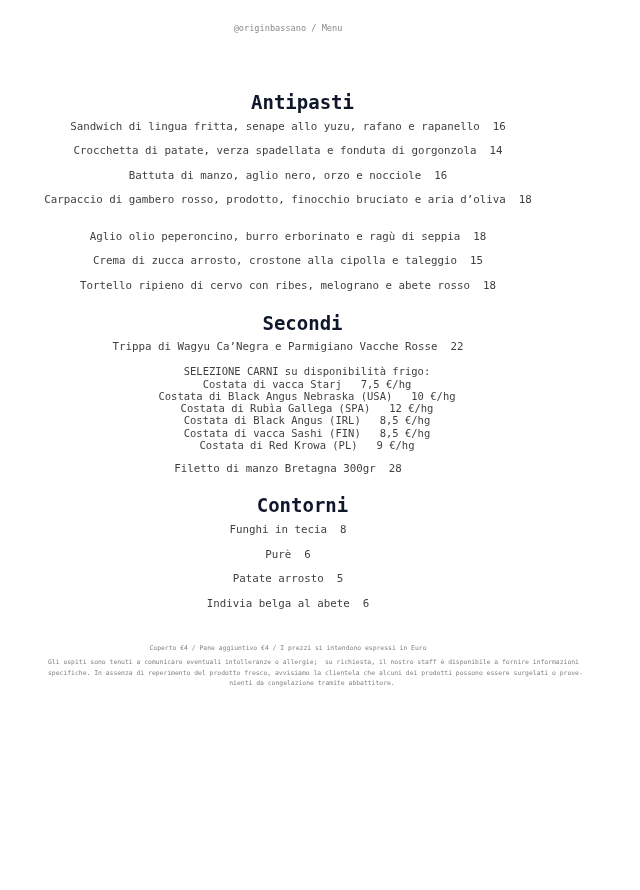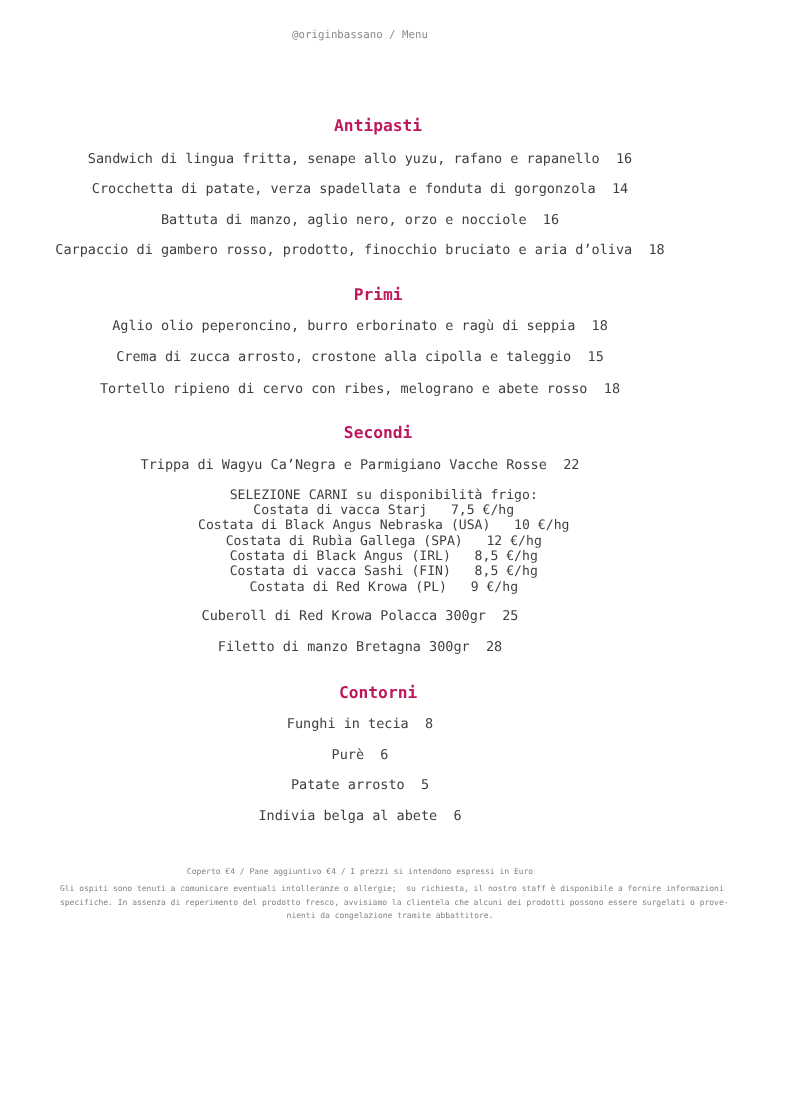--- a/index.html
+++ b/index.html
@@ -16,23 +16,23 @@
     font-size: 8.6px;
     line-height: 12px;
     color: #8a8a8a;
   }
 
   .menu { padding-top: 56px; }
 
   .section + .section { margin-top: 12px; }
 
   .section-title {
-    font-size: 13px;
+    font-size: 19px;
     font-weight: bold;
-    color: #be185d;
+    color: #0f172a;
     line-height: 24.5px;
     padding-left: 29px;
   }
 
   .dish {
     font-size: 10.8px;
     color: #3f3f3f;
     line-height: 24.6px;
     white-space: pre;
   }
@@ -76,21 +76,20 @@
 
   <div class="dish"><span class="dish-name">Crocchetta di patate, verza spadellata e fonduta di gorgonzola</span><span class="dish-price">14</span></div>
 
   <div class="dish"><span class="dish-name">Battuta di manzo, aglio nero, orzo e nocciole</span><span class="dish-price">16</span></div>
 
   <div class="dish"><span class="dish-name">Carpaccio di gambero rosso, prodotto, finocchio bruciato e aria d’oliva</span><span class="dish-price">18</span></div>
 </div>
   </section>
 
   <section class="section">
-    <h2 class="section-title">Primi</h2>
     <div class="section-items">
   <div class="dish"><span class="dish-name">Aglio olio peperoncino, burro erborinato e ragù di seppia</span><span class="dish-price">18</span></div>
 
   <div class="dish"><span class="dish-name">Crema di zucca arrosto, crostone alla cipolla e taleggio</span><span class="dish-price">15</span></div>
 
   <div class="dish"><span class="dish-name">Tortello ripieno di cervo con ribes, melograno e abete rosso</span><span class="dish-price">18</span></div>
 </div>
   </section>
 
   <section class="section">
@@ -101,21 +100,20 @@
   <div class="selection-block">
             <div class="block-line">SELEZIONE CARNI su disponibilità frigo:</div>
             <div class="block-line">Costata di vacca Starj   7,5 €/hg</div>
             <div class="block-line">Costata di Black Angus Nebraska (USA)   10 €/hg</div>
             <div class="block-line">Costata di Rubìa Gallega (SPA)   12 €/hg</div>
             <div class="block-line">Costata di Black Angus (IRL)   8,5 €/hg</div>
             <div class="block-line">Costata di vacca Sashi (FIN)   8,5 €/hg</div>
             <div class="block-line">Costata di Red Krowa (PL)   9 €/hg</div>
           </div>
 
-  <div class="dish"><span class="dish-name">Cuberoll di Red Krowa Polacca 300gr</span><span class="dish-price">25</span></div>
 
   <div class="dish"><span class="dish-name">Filetto di manzo Bretagna 300gr</span><span class="dish-price">28</span></div>
 </div>
   </section>
 
   <section class="section">
     <h2 class="section-title">Contorni</h2>
     <div class="section-items">
   <div class="dish"><span class="dish-name">Funghi in tecia</span><span class="dish-price">8</span></div>
 

